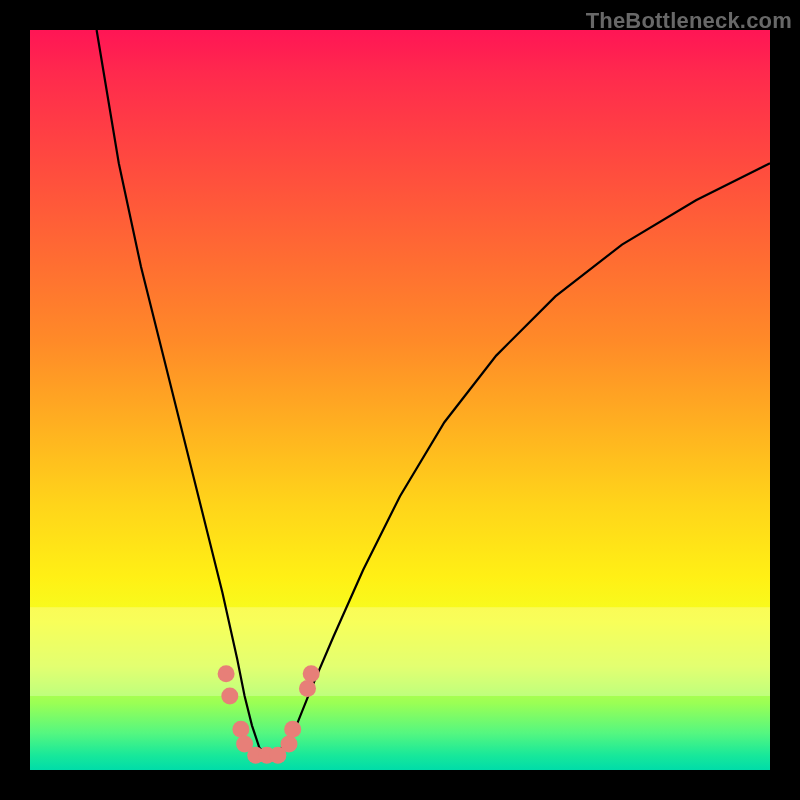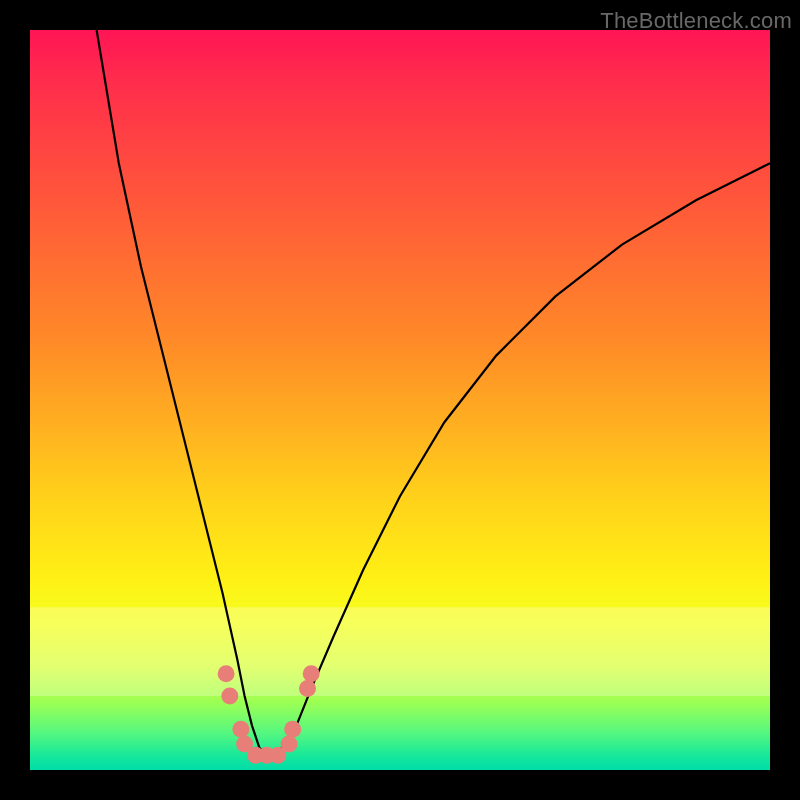--- a/index.html
+++ b/index.html
@@ -43,21 +43,21 @@
       #18e89a 98%,
       #00dca9 100%
     );
   }
   .watermark {
     position: absolute;
     top: 8px;
     right: 8px;
     color: #686868;
     font-size: 22px;
-    font-weight: 400;
+    font-weight: 700;
     letter-spacing: 0.2px;
     user-select: none;
   }
   svg.curve {
     position: absolute;
     left: 0;
     top: 0;
     width: 740px;
     height: 740px;
     overflow: visible;

